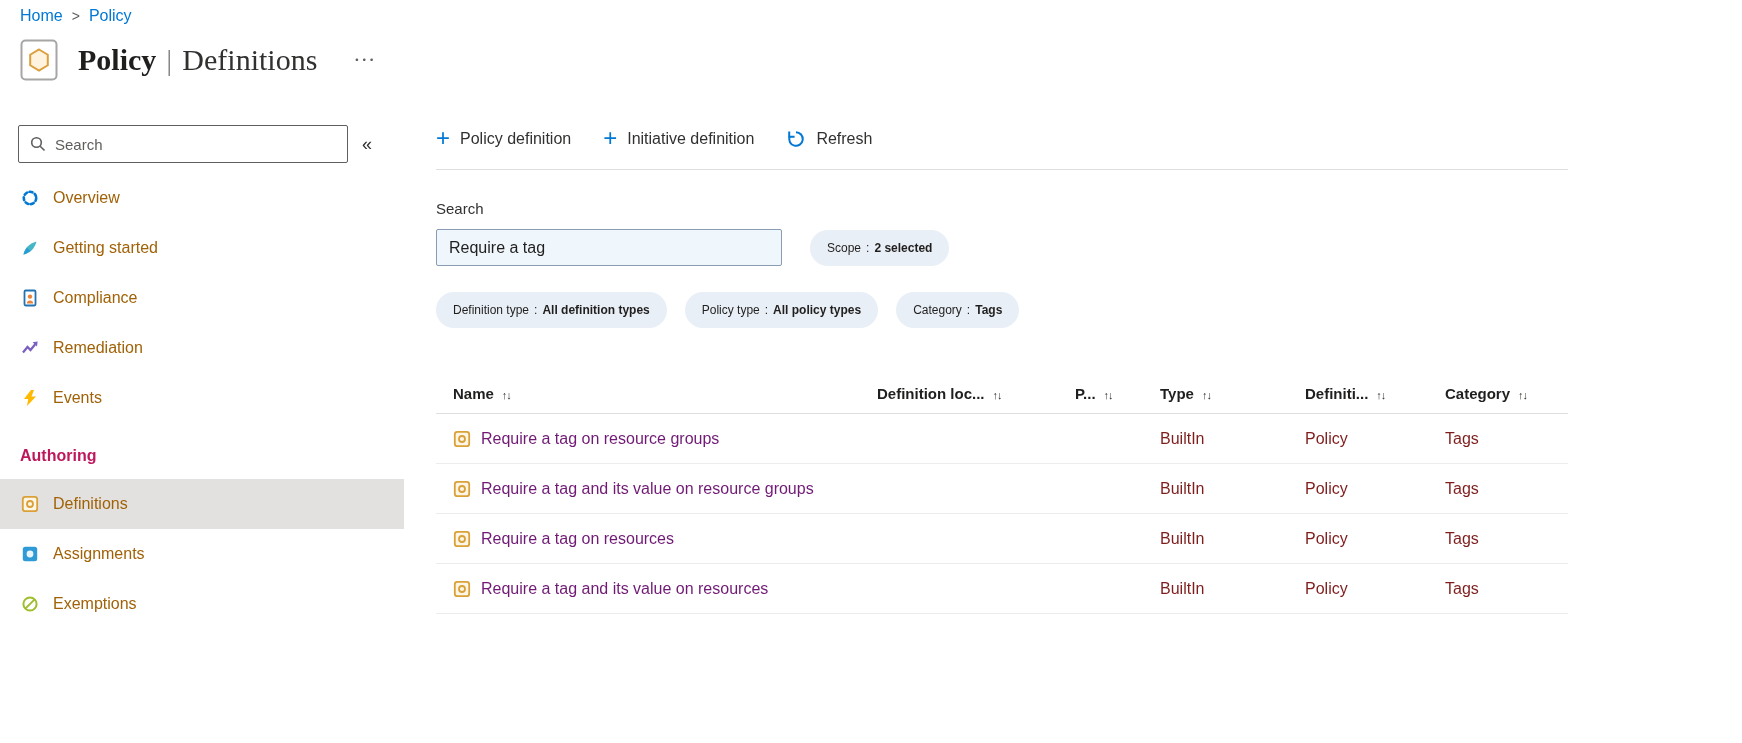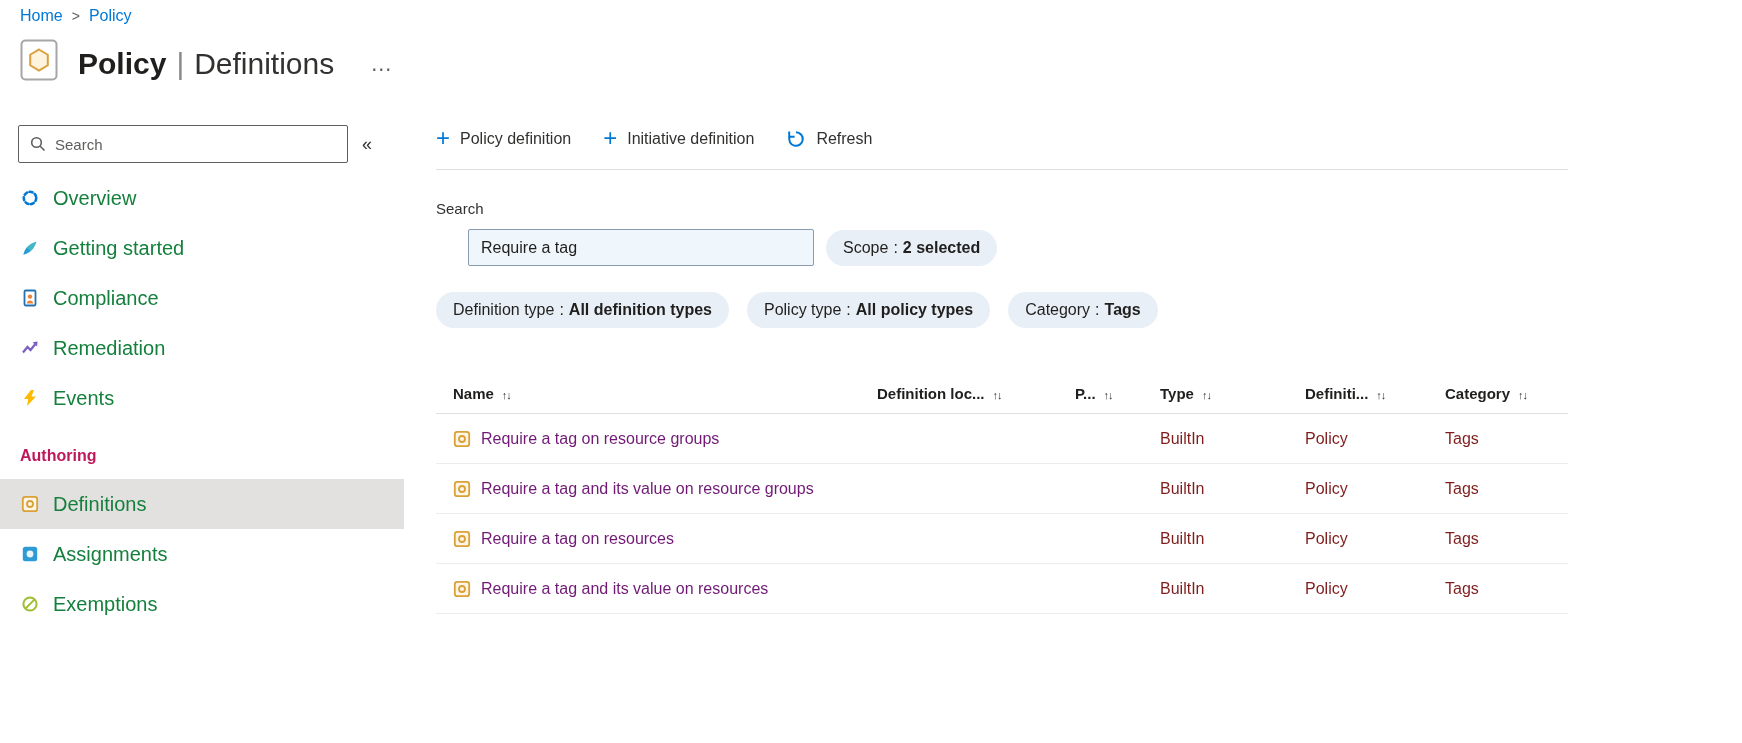--- a/index.html
+++ b/index.html
@@ -9,56 +9,56 @@
     font-family: "Liberation Sans", sans-serif;
   }
   a { text-decoration: none; }
 
   
   .breadcrumb { padding: 7px 0 0 20px; font-size: 16px; display: flex; align-items: center; gap: 9px; }
   .crumb { color: #0078d4; cursor: pointer; }
   .crumb-sep { color: #605e5c; font-size: 14px; }
 
   
-  .page-header { display: flex; align-items: flex-end; margin: 14px 0 0 20px; }
+  .page-header { display: flex; align-items: center; margin: 14px 0 0 20px; font-family: Liberation Serif, serif; }
   .page-icon { width: 38px; height: 42px; flex: 0 0 auto; }
   .page-title { font-size: 30px; font-weight: 400; margin-left: 20px; white-space: nowrap; }
   .t-bold { font-weight: 700; color: #201f1e; }
   .t-sep { color: #8a8886; font-weight: 300; margin: 0 10px; }
   .t-rest { color: #323130; }
   .more-btn { color: #605e5c; font-size: 22px; margin-left: 36px; letter-spacing: 2px; cursor: pointer; line-height: 1; position: relative; top: -6px; }
 
   
   .content { display: flex; align-items: flex-start; margin-top: 44px; }
 
   
   .sidebar { width: 404px; flex: 0 0 auto; }
   .sidebar-search-row { display: flex; align-items: center; padding-left: 18px; gap: 14px; }
   .search-box { width: 330px; height: 38px; border: 1px solid #605e5c; border-radius: 2px; background: #fff; display: flex; align-items: center; padding: 0 9px; gap: 7px; }
   .search-box input { border: none; outline: none; flex: 1; font-size: 15px; color: #323130; font-family: inherit; background: transparent; }
   .search-box input::placeholder { color: #605e5c; }
   .collapse-btn { font-size: 18px; color: #323130; cursor: pointer; user-select: none; }
   .nav-list { margin-top: 10px; }
-  .nav-item { height: 50px; display: flex; align-items: center; gap: 13px; padding-left: 20px; font-size: 20px; color: #15803d; cursor: pointer; }
+  .nav-item { height: 50px; display: flex; align-items: center; gap: 13px; padding-left: 20px; font-size: 16px; color: #a16207; cursor: pointer; }
   .nav-item.selected { background: #e3e1df; }
   .nav-icon { width: 20px; height: 18px; display: flex; align-items: center; justify-content: center; flex: 0 0 auto; }
   .section-header { font-weight: 700; font-size: 16px; padding: 24px 0 14px 20px; color: #be185d; }
 
   
   .main { width: 1132px; margin-left: 32px; }
   .toolbar { display: flex; align-items: center; gap: 32px; padding: 2px 0 18px 0; border-bottom: 1px solid #e1dfdd; }
   .toolbar-btn { display: flex; align-items: center; gap: 10px; font-size: 16px; color: #323130; cursor: pointer; }
   .plus-icon { color: #0078d4; font-size: 24px; font-weight: 400; line-height: 1; position: relative; top: -1px; }
   .refresh-icon { width: 20px; height: 20px; display: flex; }
 
   .search-label { margin-top: 30px; font-size: 15px; color: #323130; }
-  .filter-row1 { display: flex; align-items: center; gap: 12px; margin-top: 12px; margin-left: 32px; }
+  .filter-row1 { display: flex; align-items: center; gap: 28px; margin-top: 12px; }
   .main-search { width: 346px; height: 37px; background: #eff6fc; border: 1px solid #8a9cb2; border-radius: 2px; display: flex; align-items: center; padding: 0 12px; }
   .main-search input { border: none; outline: none; background: transparent; flex: 1; font-size: 16px; color: #201f1e; font-family: inherit; }
-  .pill { background: #e9eff6; border-radius: 18px; height: 36px; display: inline-flex; align-items: center; padding: 0 17px; font-size: 16px; color: #201f1e; cursor: pointer; white-space: nowrap; }
+  .pill { background: #e9eff6; border-radius: 18px; height: 36px; display: inline-flex; align-items: center; padding: 0 17px; font-size: 12px; color: #201f1e; cursor: pointer; white-space: nowrap; }
   .pill-colon { margin: 0 5px; }
   .pill-value { font-weight: 700; text-align: right; }
   .filter-row2 { display: flex; align-items: center; gap: 18px; margin-top: 26px; }
 
   
   .table { margin-top: 46px; }
   .trow { display: grid; grid-template-columns: 424px 198px 85px 145px 140px 1fr; align-items: center; padding-left: 17px; }
   .thead { height: 40px; font-weight: 700; font-size: 15px; border-bottom: 1px solid #e1dfdd; }
   .hcell { display: flex; align-items: center; gap: 8px; cursor: pointer; }
   .sort { font-size: 11px; letter-spacing: -1px; color: #323130; font-weight: 400; position: relative; top: 1px; }

